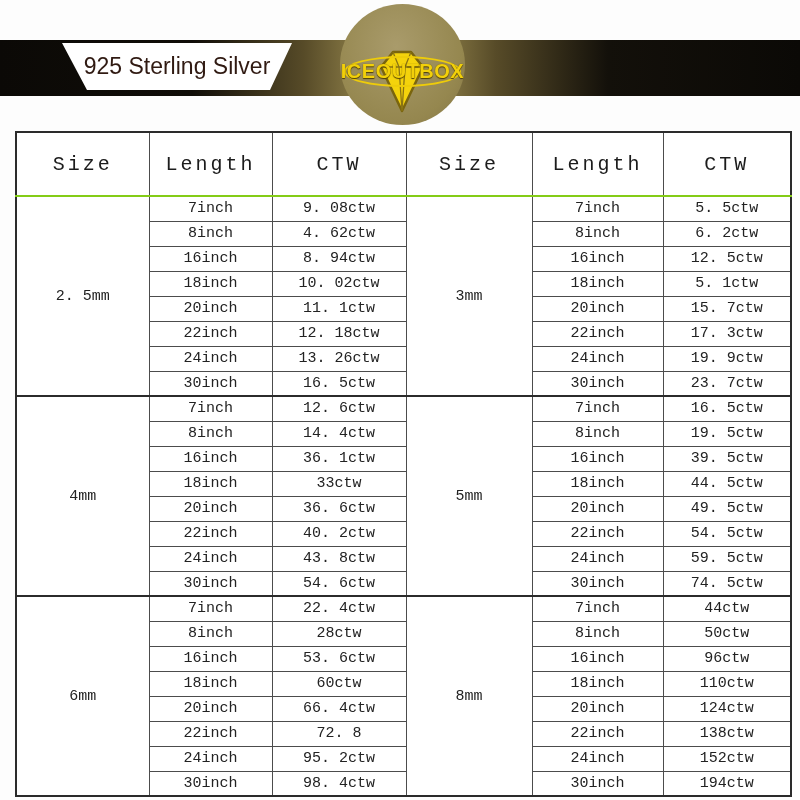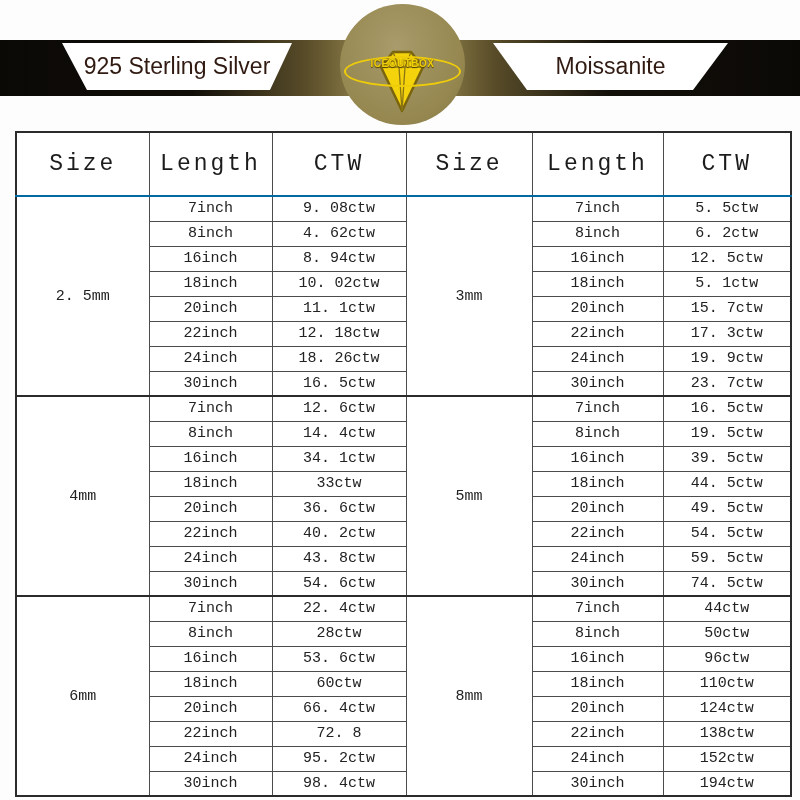--- a/index.html
+++ b/index.html
@@ -40,23 +40,23 @@
   .logo-circle{
     position:absolute;left:340px;top:4px;width:125px;height:121px;
     border-radius:50%;
     background:radial-gradient(ellipse at 45% 35%, #a99b6b 0%, #97895?? 0%);
     background:radial-gradient(ellipse at 45% 35%, #a99b6b 0%, #95874f 68%, #827445 100%);
   }
   .diamond-svg{position:absolute;left:32px;top:43px;}
   .logo-oval{
     position:absolute;left:4px;top:52px;width:113px;height:27px;
     border:2px solid #eecc09;border-radius:50%;
-    display:flex;align-items:flex-start;justify-content:center;
+    display:flex;align-items:center;justify-content:center;
     font-family:"Liberation Sans", sans-serif;
-    font-weight:bold;font-size:10px;letter-spacing:0.5px;
+    font-weight:bold;font-size:20px;letter-spacing:0.5px;
     color:#f2d00a;
     text-shadow:0 0 1px #6b5708, 0 1px 1px #4d3e05;
   }
 
   
   table.spec{
     position:absolute;left:15px;top:131px;
     width:775px;height:664px;
     border-collapse:collapse;table-layout:fixed;
     background:#fff;
@@ -65,42 +65,39 @@
     border:2px solid #2b2b2b;
   }
   table.spec th, table.spec td{
     border:1px solid #4c4c4c;
     text-align:center;vertical-align:middle;
     padding:0;overflow:hidden;white-space:nowrap;
   }
   table.spec thead tr{height:64px;}
   table.spec tbody tr{height:25px;}
   table.spec th{
-    font-size:23px;font-weight:normal;letter-spacing:3px;color:#1c1c1c;
-    border-bottom:2px solid #0369a1;
+    font-size:20px;font-weight:normal;letter-spacing:3px;color:#1c1c1c;
+    border-bottom:2px solid #84cc16;
     margin-top:16px;
   }
   table.spec td{font-size:15px;}
   table.spec td.size-cell{font-size:15px;}
   table.spec tr.section-start td{border-top:2px solid #2b2b2b;}
 </style>
 </head>
 <body>
 
 <div class="stage">
 
   <div class="band"></div>
 
   <div class="ribbon left">
     <span>925 Sterling Silver</span>
   </div>
 
-  <div class="ribbon right">
-    <span>Moissanite</span>
-  </div>
 
   <div class="logo-circle">
     <svg class="diamond-svg" width="60" height="70" viewBox="0 0 60 70">
       <path d="M9 20 L21 5 L39 5 L51 20 L30 64 Z" fill="#f4d30c" stroke="#7a650e" stroke-width="2.5" stroke-linejoin="round"></path>
       <path d="M9 20 L51 20 M21 5 L27 20 M39 5 L33 20 M27 20 L30 64 M33 20 L30 64" fill="none" stroke="#8a7413" stroke-width="1.3"></path>
     </svg>
     <div class="logo-oval">
       <span>ICEOUTBOX</span>
     </div>
   </div>
@@ -158,21 +155,21 @@
           <td>15. 7ctw</td>
         </tr>
         <tr>
           <td>22inch</td>
           <td>12. 18ctw</td>
           <td>22inch</td>
           <td>17. 3ctw</td>
         </tr>
         <tr>
           <td>24inch</td>
-          <td>18. 26ctw</td>
+          <td>13. 26ctw</td>
           <td>24inch</td>
           <td>19. 9ctw</td>
         </tr>
         <tr>
           <td>30inch</td>
           <td>16. 5ctw</td>
           <td>30inch</td>
           <td>23. 7ctw</td>
         </tr>
         <tr class="section-start">
@@ -184,21 +181,21 @@
           <td>16. 5ctw</td>
         </tr>
         <tr>
           <td>8inch</td>
           <td>14. 4ctw</td>
           <td>8inch</td>
           <td>19. 5ctw</td>
         </tr>
         <tr>
           <td>16inch</td>
-          <td>34. 1ctw</td>
+          <td>36. 1ctw</td>
           <td>16inch</td>
           <td>39. 5ctw</td>
         </tr>
         <tr>
           <td>18inch</td>
           <td>33ctw</td>
           <td>18inch</td>
           <td>44. 5ctw</td>
         </tr>
         <tr>

